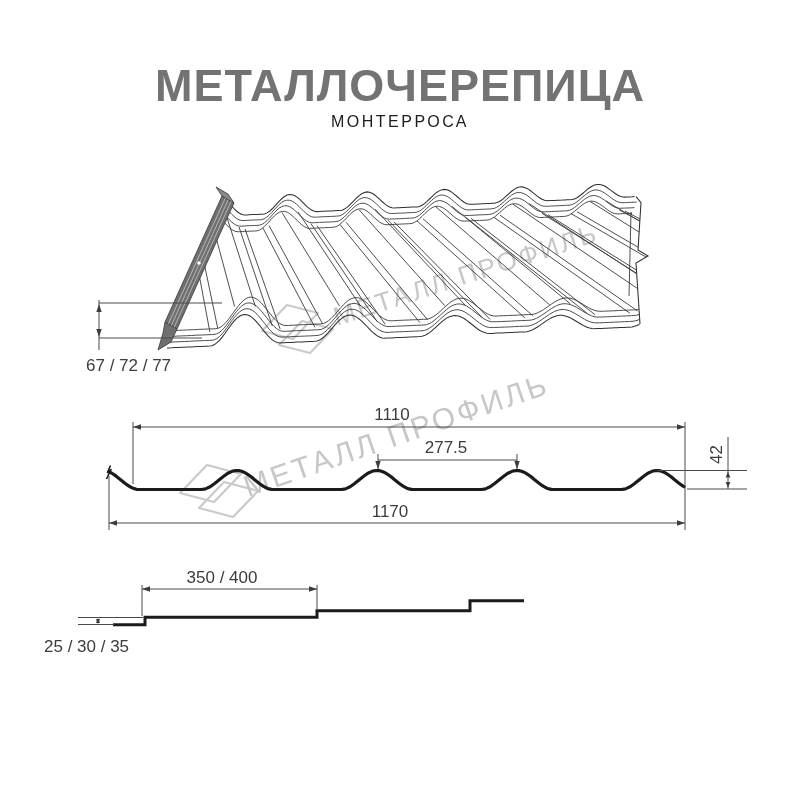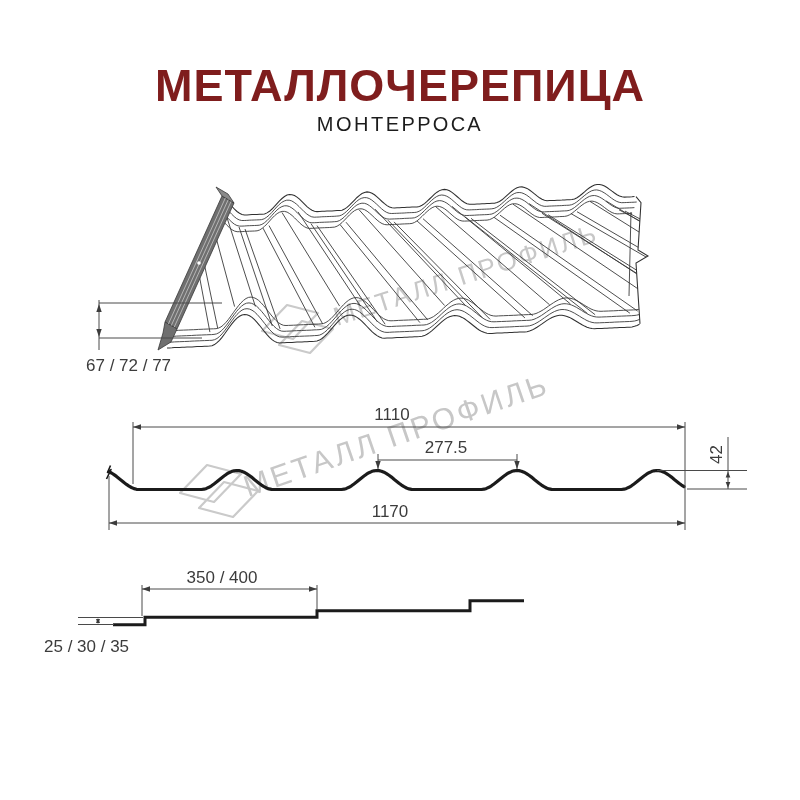--- a/index.html
+++ b/index.html
@@ -1,21 +1,21 @@
 <!DOCTYPE html>
 <html><head>
 <meta charset="utf-8">
 <style>
   html,body{margin:0;padding:0;background:#fff;}
   #stage{position:relative;width:800px;height:800px;background:#fff;overflow:hidden;
          font-family:"Liberation Sans",sans-serif;}
   #title{position:absolute;left:0;right:0;top:60px;text-align:center;
-         font-size:45px;font-weight:bold;letter-spacing:1px;color:#7f1d1d;}
+         font-size:45px;font-weight:bold;letter-spacing:1px;color:#737373;}
   #subtitle{position:absolute;left:0;right:0;top:113px;text-align:center;
-         font-size:20px;font-weight:500;letter-spacing:2.5px;color:#1c1c1c;}
+         font-size:16px;font-weight:500;letter-spacing:2.5px;color:#1c1c1c;}
   svg{position:absolute;left:0;top:0;}
   text.dim{font-family:"Liberation Sans",sans-serif;font-size:17px;fill:#3c3c3c;}
   text.wm{font-family:"Liberation Sans",sans-serif;fill:#c7c7c7;font-weight:500;}
 </style>
 </head>
 <body>
 
 <div id="stage">
   <div id="title">МЕТАЛЛОЧЕРЕПИЦА</div>
   <div id="subtitle">МОНТЕРРОСА</div>

